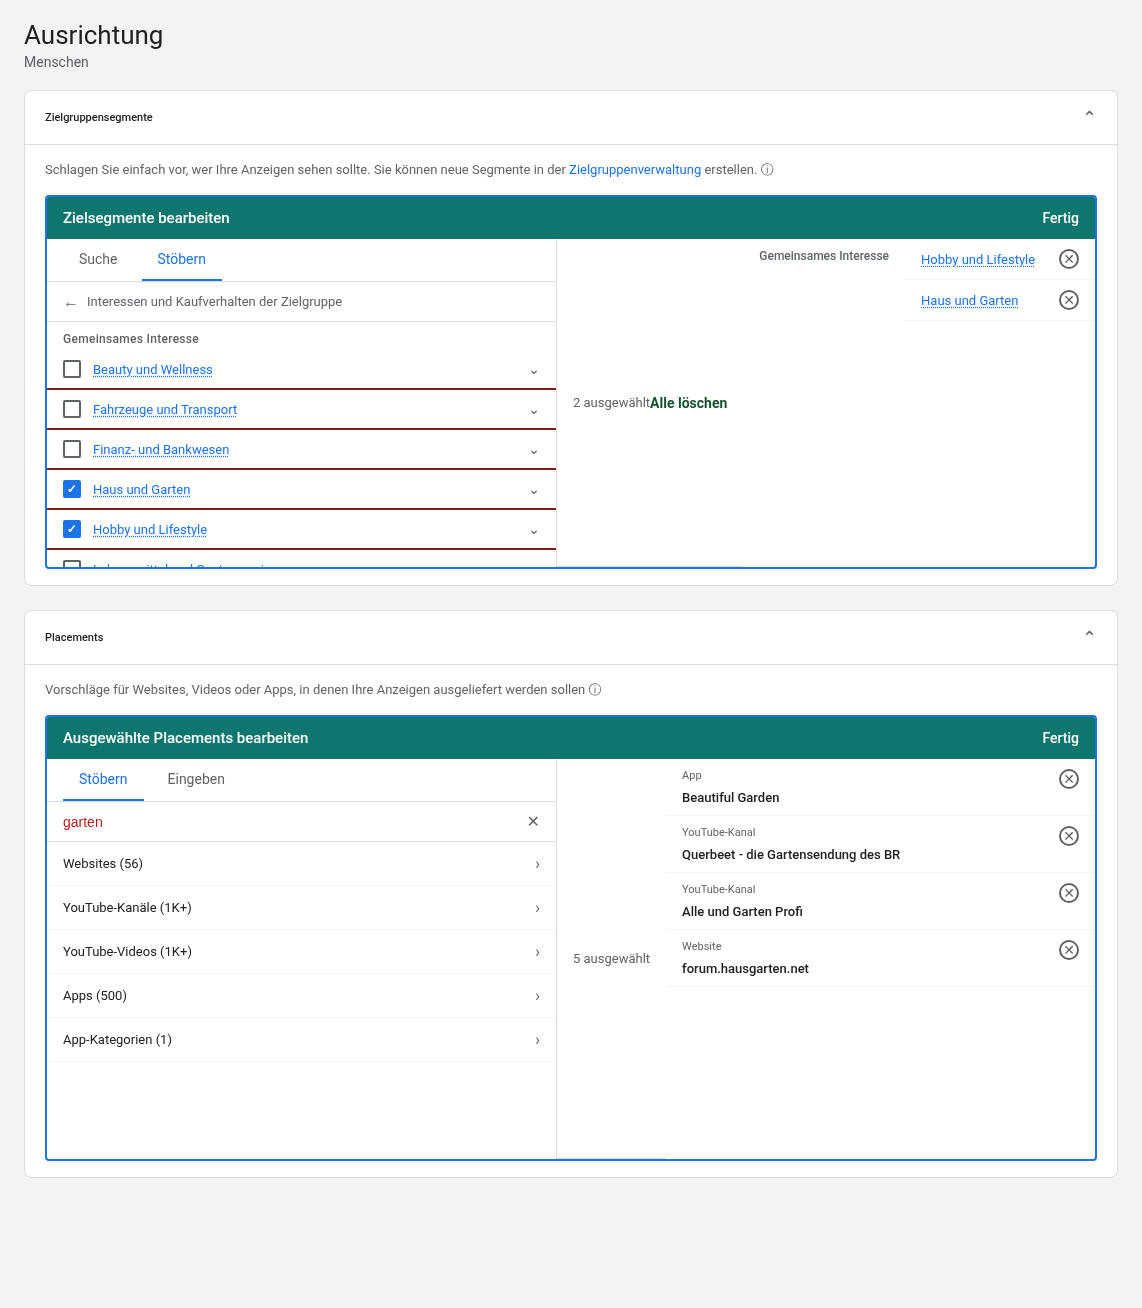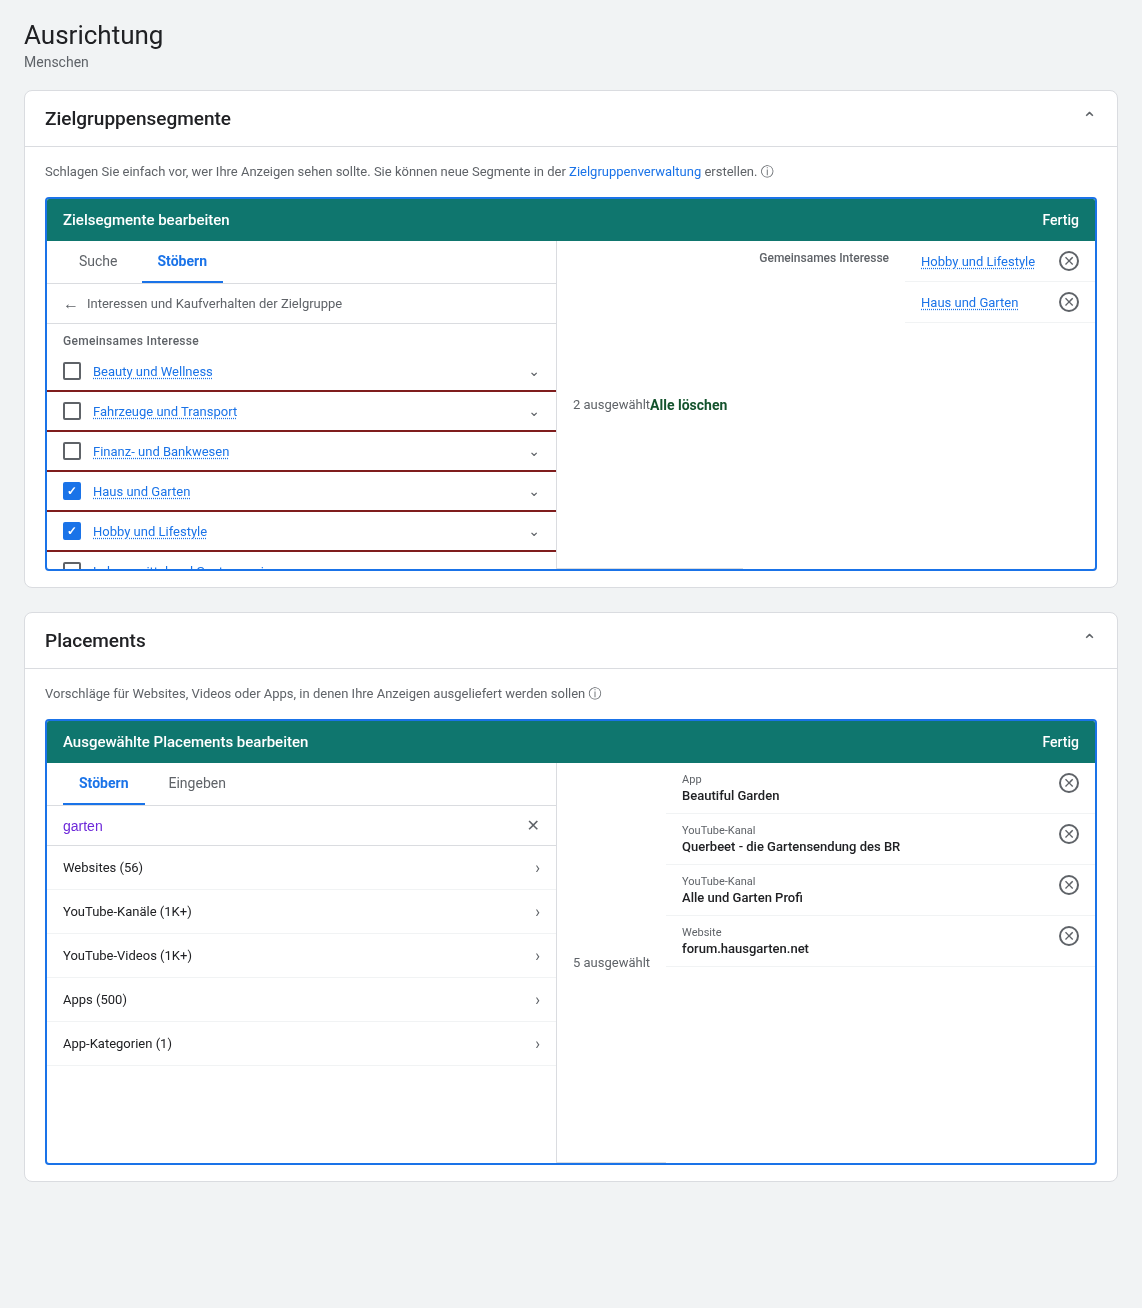--- a/index.html
+++ b/index.html
@@ -36,21 +36,21 @@
     .section-header {
       display: flex;
       justify-content: space-between;
       align-items: center;
       padding: 16px 20px;
       cursor: pointer;
       border-bottom: 1px solid #dadce0;
     }
 
     .section-header-title {
-      font-size: 19px;
+      font-size: 11px;
       font-weight: 500;
       color: #202124;
     }
 
     .chevron-icon {
       color: #5f6368;
       font-size: 18px;
     }
 
     .section-body {
@@ -125,21 +125,21 @@
       font-size: 14px;
       color: #5f6368;
       cursor: pointer;
       border-bottom: 2px solid transparent;
       margin-right: 8px;
     }
 
     .tab.active {
       color: #1a73e8;
       border-bottom: 2px solid #1a73e8;
-      font-weight: 700;
+      font-weight: 400;
     }
 
     .right-pane-header {
       display: flex;
       justify-content: space-between;
       align-items: center;
       padding: 12px 16px;
       border-bottom: 1px solid #dadce0;
     }
 
@@ -286,21 +286,21 @@
       padding: 10px 16px;
       border-bottom: 1px solid #dadce0;
       gap: 8px;
     }
 
     .search-field {
       flex: 1;
       font-size: 14px;
       border: none;
       outline: none;
-      color: #6d28d9;
+      color: #b91c1c;
     }
 
     .clear-search {
       color: #5f6368;
       cursor: pointer;
       font-size: 16px;
     }
 
     .placement-browse-list {
       flex: 1;
@@ -331,21 +331,21 @@
       border-bottom: 1px solid #f1f3f4;
       display: flex;
       align-items: flex-start;
       justify-content: space-between;
       gap: 8px;
     }
 
     .right-placement-item-info {
       display: flex;
       flex-direction: column;
-      gap: 2px;
+      gap: 8px;
     }
 
     .right-placement-item-type {
       font-size: 11px;
       color: #5f6368;
     }
 
     .right-placement-item-name {
       font-size: 13px;
       color: #202124;

